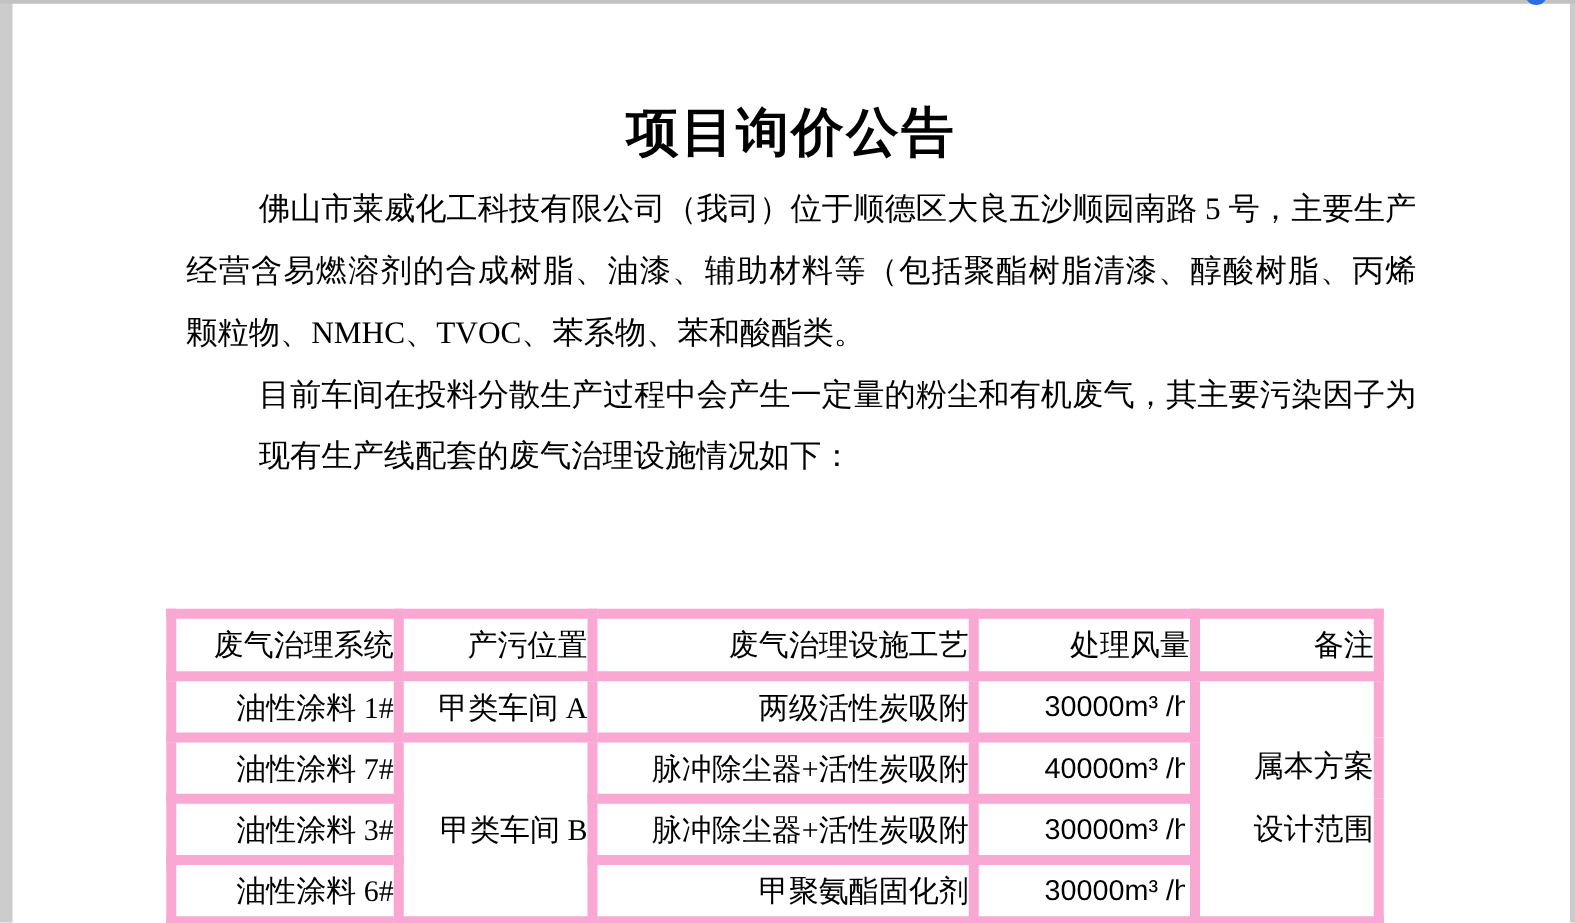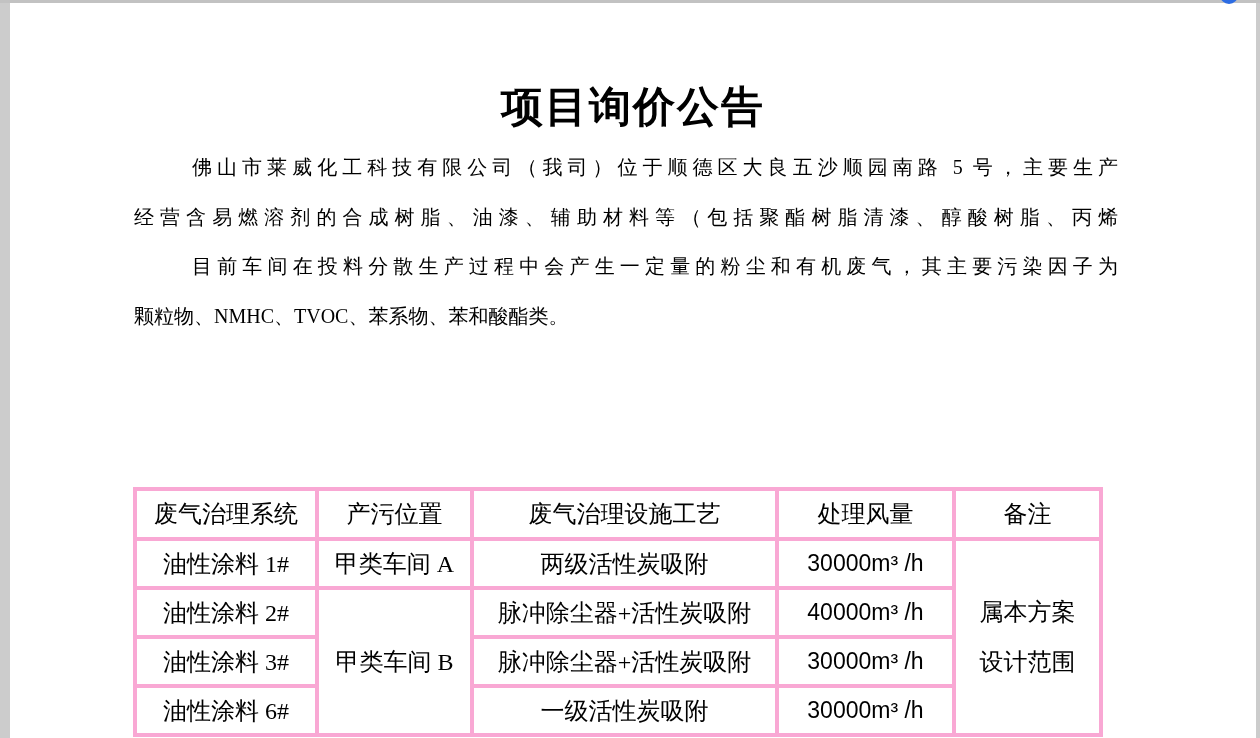--- a/index.html
+++ b/index.html
@@ -30,58 +30,59 @@
 
   .title {
     position: absolute; left: 0; top: 74px; width: 100%;
     text-align: center;
     font-size: 42px; font-weight: bold;
     line-height: 60px;
     letter-spacing: 2px;
   }
 
   .body-text {
-    position: absolute; left: 124px; top: 140px; width: 984px;
-    font-size: 20px;
+    position: absolute; left: 139px; top: 140px; width: 984px;
+    font-size: 25px;
     line-height: 49.5px;
   }
   .bline { height: 49.5px; white-space: nowrap; }
   .bline.jf  { text-align: justify; text-align-last: justify; }
   .bline.ind { padding-left: 58px; }
 
   table.wg-table {
     position: absolute; left: 123px; top: 484px;
     width: 966px;
     border-collapse: collapse;
     table-layout: fixed;
     font-size: 24px;
   }
   .wg-table td {
-    border: 4px solid #f9a8d4;
-    text-align: center;
+    border: 8px solid #f9a8d4;
+    text-align: right;
     vertical-align: middle;
     overflow: hidden;
   }
   .wg-table tr       { height: 49px; }
   .wg-table tr.hdr   { height: 50px; }
   .wg-table td.air   { font-family: "Liberation Sans", "DejaVu Sans", sans-serif; font-size: 23px; border-radius: 17px; }
   .wg-table td.remark div { line-height: 50px; }
 </style>
 </head>
 <body>
 
 <div class="page">
 
   <div class="title">项目询价公告</div>
 
   <div class="body-text">
     <div class="bline jf ind">佛山市莱威化工科技有限公司（我司）位于顺德区大良五沙顺园南路 5 号，主要生产</div>
     <div class="bline jf">经营含易燃溶剂的合成树脂、油漆、辅助材料等（包括聚酯树脂清漆、醇酸树脂、丙烯</div>
+    <div class="bline">颗粒物、NMHC、TVOC、苯系物、苯和酸酯类。</div>
     <div class="bline jf ind">目前车间在投料分散生产过程中会产生一定量的粉尘和有机废气，其主要污染因子为</div>
-    <div class="bline">颗粒物、NMHC、TVOC、苯系物、苯和酸酯类。</div>
+    <div class="bline ind">现有生产线配套的废气治理设施情况如下：</div>
   </div>
 
   <table class="wg-table">
     <colgroup>
       <col style="width:182px">
       <col style="width:155px">
       <col style="width:305px">
       <col style="width:177px">
       <col style="width:147px">
     </colgroup>
@@ -97,33 +98,33 @@
       <td>油性涂料 1#</td>
       <td>甲类车间 A</td>
       <td>两级活性炭吸附</td>
       <td class="air">30000m³ /h</td>
       <td rowspan="4" class="remark">
         <div>属本方案</div>
         <div>设计范围</div>
       </td>
     </tr>
     <tr>
-      <td>油性涂料 2#</td>
+      <td>油性涂料 7#</td>
       <td rowspan="3">甲类车间 B</td>
       <td>脉冲除尘器+活性炭吸附</td>
       <td class="air">40000m³ /h</td>
     </tr>
     <tr>
       <td>油性涂料 3#</td>
       <td>脉冲除尘器+活性炭吸附</td>
       <td class="air">30000m³ /h</td>
     </tr>
     <tr>
       <td>油性涂料 6#</td>
-      <td>一级活性炭吸附</td>
+      <td>甲聚氨酯固化剂</td>
       <td class="air">30000m³ /h</td>
     </tr>
   </tbody>
     </table>
 
 </div>
 
 <div class="gutter-left"></div>
 <div class="gutter-right"></div>
 <div class="gutter-top"></div>

